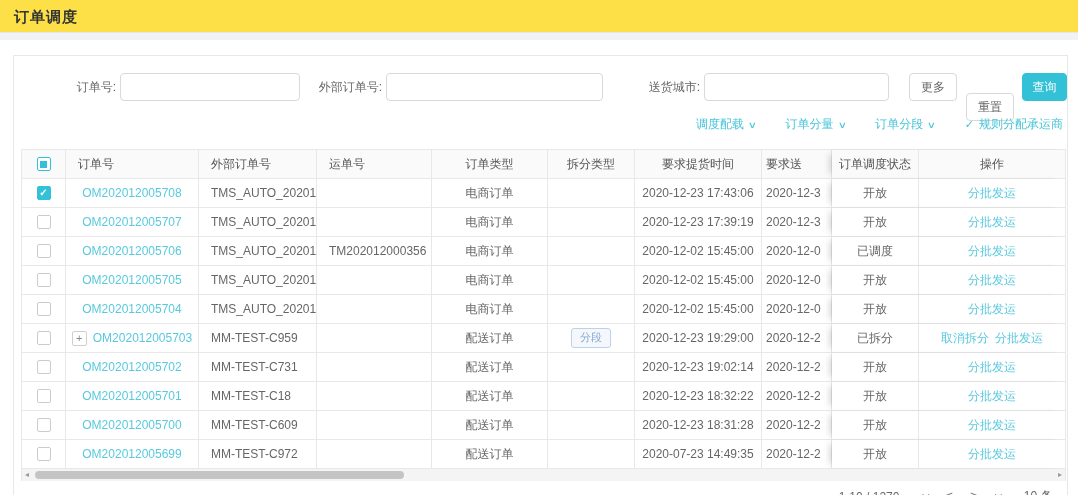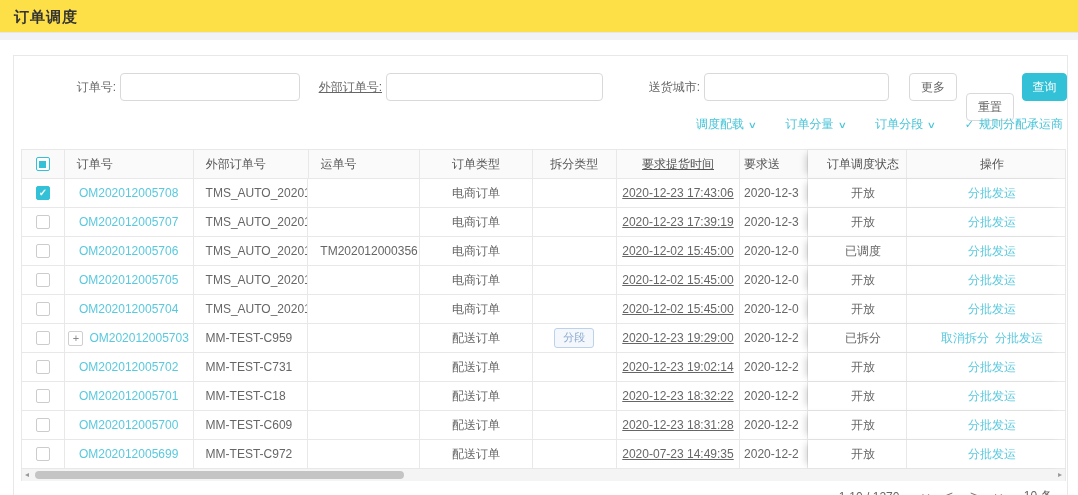--- a/index.html
+++ b/index.html
@@ -10,21 +10,21 @@
   .titlebar { position:absolute; left:0; top:0; width:1078px; height:32px; background:#fde047; }
   .titlebar h1 { position:absolute; left:14px; top:8px; font-size:15px; font-weight:600; color:#333; letter-spacing:1px; }
   .gray-band { position:absolute; left:0; top:32px; width:1078px; height:8px; background:#f0f2f5; border-top:1px solid #e7e7e7; }
 
   
   .panel { position:absolute; left:13px; top:55px; width:1055px; height:455px; background:#fff; border:1px solid #e8e8e8; border-bottom:none; }
 
   
   .f-label { position:absolute; height:28px; line-height:28px; text-align:right; color:#666; }
   .lab1 { left:30px;  top:17px; width:72px; }
-  .lab2 { left:288px; top:17px; width:80px;text-decoration:underline; }
+  .lab2 { left:288px; top:17px; width:80px; }
   .lab3 { left:618px; top:17px; width:68px; }
   .f-input { position:absolute; top:17px; height:28px; border:1px solid #d9d9d9; border-radius:4px; background:#fff; padding:0 8px; font-size:12px; color:#333; outline:none; }
   .in1 { left:106px; width:180px; }
   .in2 { left:372px; width:217px; }
   .in3 { left:690px; width:185px; }
   .btn { position:absolute; top:17px; height:28px; border-radius:4px; font-size:12px; text-align:center; line-height:26px; cursor:pointer; }
   .btn-plain { background:#fff; border:1px solid #d9d9d9; color:#666; }
   .btn-more  { left:895px; width:48px; }
   .btn-reset { left:952px; width:48px;margin-top:20px; }
   .btn-search{ left:1008px; width:45px; background:#32c1d6; border:1px solid #32c1d6; color:#fff; }
@@ -40,26 +40,26 @@
   .tr { display:flex; height:29px; border-bottom:1px solid #e8e8e8; background:#fff; }
   .tr.head { background:#fafafa; color:#555; }
   .td { display:flex; align-items:center; justify-content:center; height:100%; border-right:1px solid #e8e8e8; overflow:hidden; white-space:nowrap; }
   .al { justify-content:flex-start; padding-left:12px; }
   .c-check { width:44px; }
   .c-order { width:133px; }
   .c-ext   { width:118px; }
   .c-way   { width:115px; }
   .c-type  { width:116px; }
   .c-split { width:87px; }
-  .c-pick  { width:127px;text-decoration:underline; }
+  .c-pick  { width:127px; }
   .c-del   { width:70px; justify-content:flex-start; padding-left:4px; }
   .c-status{ width:87px; }
   .c-ops   { width:146px; border-right:none; gap:6px; }
   .fixed-pair { display:flex; height:100%; box-shadow:-6px 0 7px -4px rgba(0,0,0,0.18); position:relative; background:inherit; }
-  .fixed-pair .td { background:inherit;margin-left:12px; }
+  .fixed-pair .td { background:inherit; }
 
   .link { color:#58c9de; cursor:pointer; }
   .cb { width:14px; height:14px; border:1px solid #ccc; border-radius:2px; background:#fff; display:inline-flex; align-items:center; justify-content:center; cursor:pointer; }
   .cb-on { background:#32c1d6; border-color:#32c1d6; color:#fff; font-size:10px; font-weight:bold; line-height:1; }
   .cb-ind { border-color:#32c1d6; }
   .cb-ind i { display:block; width:7px; height:7px; background:#32c1d6; }
   .expander { display:inline-flex; align-items:center; justify-content:center; width:15px; height:15px; border:1px solid #cfcfcf; border-radius:2px; background:#fff; color:#888; font-size:11px; line-height:1; margin-right:6px; cursor:pointer; }
   .badge { font-size:11px; color:#8aa8cf; background:#f4f8fd; border:1px solid #bcd1ea; border-radius:3px; padding:2px 8px; line-height:1.2; }
 
   

